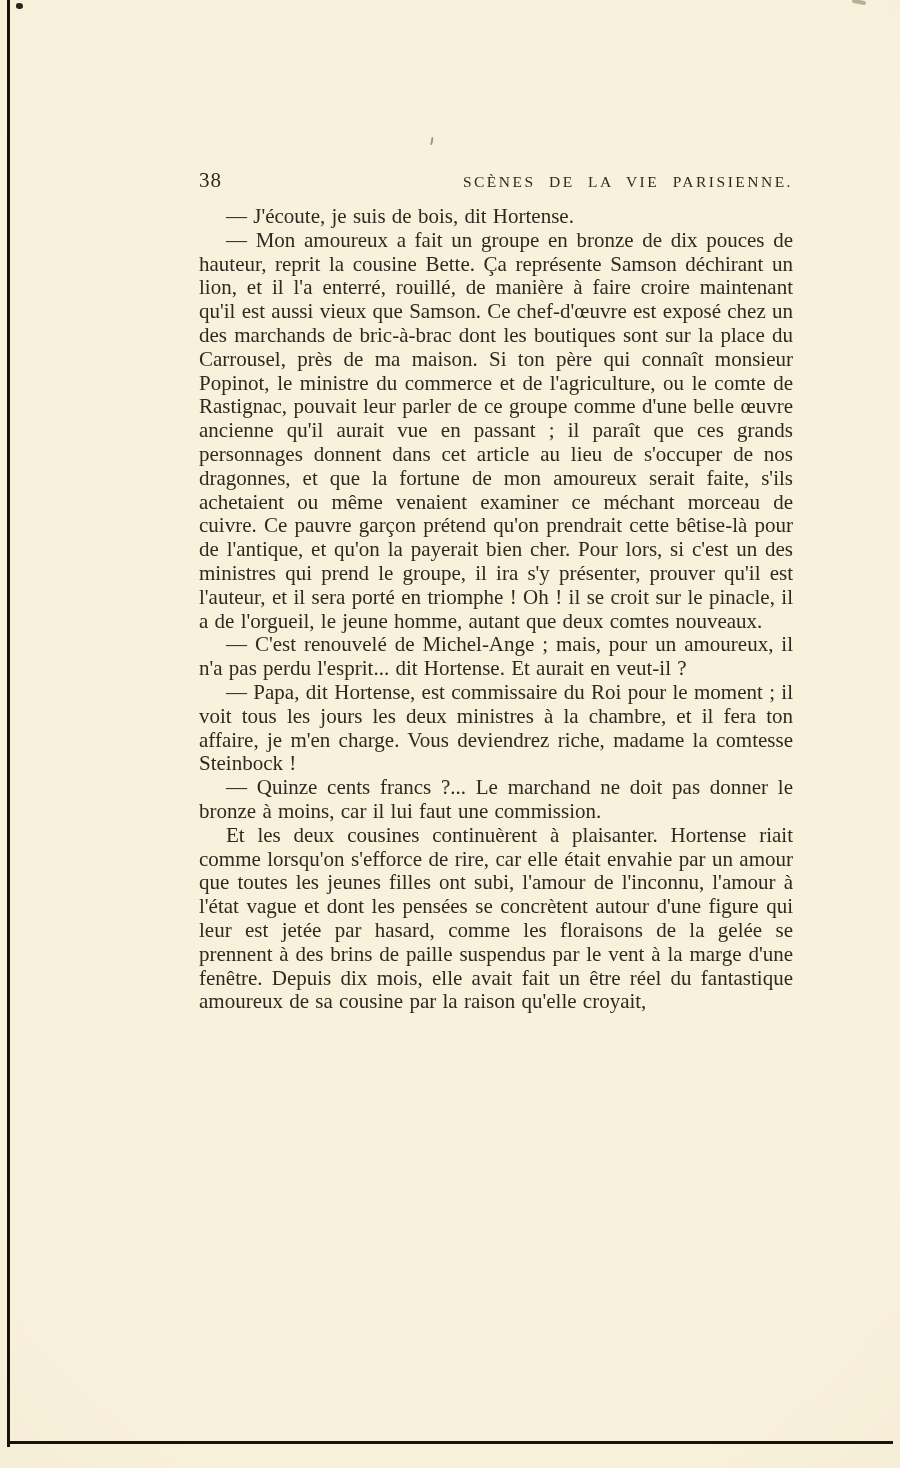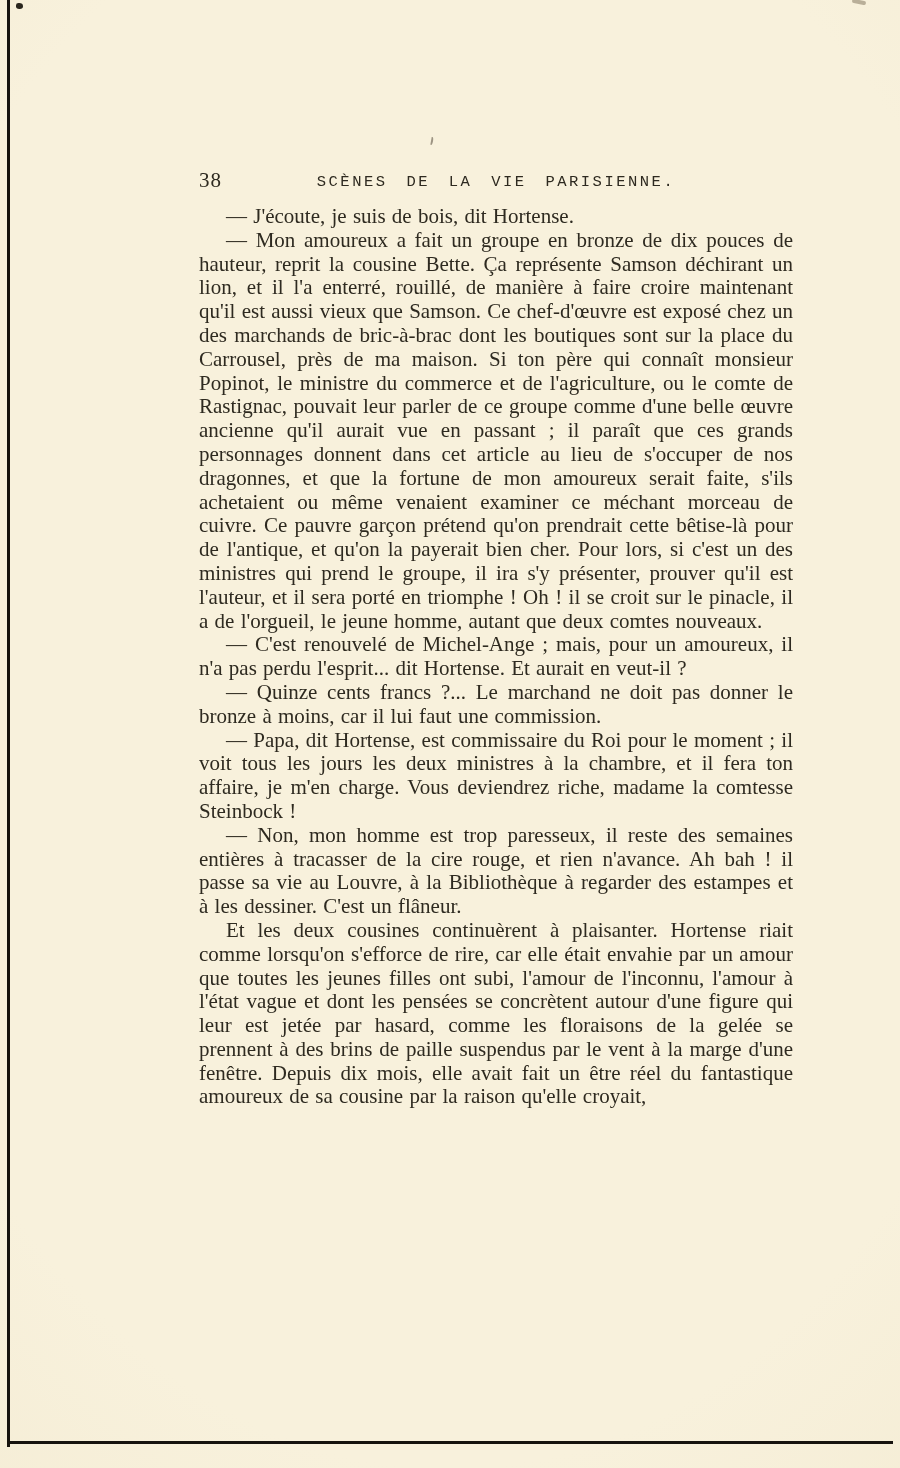--- a/index.html
+++ b/index.html
@@ -60,26 +60,25 @@
     height: 30px;
     margin-bottom: 8px;
   }
   .page-number {
     position: absolute; left: 0; top: 1px;
     font-size: 21px;
     letter-spacing: 1px;
   }
   .running-title {
     position: absolute; left: 0; right: 0; top: 6px;
-    text-align: center;
+    text-align: right;
     font-size: 15.5px;
     letter-spacing: 2.5px;
     word-spacing: 7px;
     white-space: nowrap;
-    font-family: Liberation Mono, monospace;
   }
   .body-text p {
     margin: 0;
     font-size: 21px;
     line-height: 23.8px;
     text-align: justify;
     text-indent: 27px;
     word-spacing: 1px;
   }
 </style>
@@ -95,18 +94,17 @@
 
 <div class="content">
   <div class="header">
     <span class="page-number">38</span>
     <span class="running-title">SCÈNES DE LA VIE PARISIENNE.</span>
   </div>
   <div class="body-text">
       <p class="para">— J'écoute, je suis de bois, dit Hortense.</p>
       <p class="para">— Mon amoureux a fait un groupe en bronze de dix pouces de hauteur, reprit la cousine Bette. Ça représente Samson déchirant un lion, et il l'a enterré, rouillé, de manière à faire croire maintenant qu'il est aussi vieux que Samson. Ce chef-d'œuvre est exposé chez un des marchands de bric-à-brac dont les boutiques sont sur la place du Carrousel, près de ma maison. Si ton père qui connaît monsieur Popinot, le ministre du commerce et de l'agriculture, ou le comte de Rastignac, pouvait leur parler de ce groupe comme d'une belle œuvre ancienne qu'il aurait vue en passant ; il paraît que ces grands personnages donnent dans cet article au lieu de s'occuper de nos dragonnes, et que la fortune de mon amoureux serait faite, s'ils achetaient ou même venaient examiner ce méchant morceau de cuivre. Ce pauvre garçon prétend qu'on prendrait cette bêtise-là pour de l'antique, et qu'on la payerait bien cher. Pour lors, si c'est un des ministres qui prend le groupe, il ira s'y présenter, prouver qu'il est l'auteur, et il sera porté en triomphe ! Oh ! il se croit sur le pinacle, il a de l'orgueil, le jeune homme, autant que deux comtes nouveaux.</p>
       <p class="para">— C'est renouvelé de Michel-Ange ; mais, pour un amoureux, il n'a pas perdu l'esprit... dit Hortense. Et aurait en veut-il ?</p>
+      <p class="para">— Papa, dit Hortense, est commissaire du Roi pour le moment ; il voit tous les jours les deux ministres à la chambre, et il fera ton affaire, je m'en charge. Vous deviendrez riche, madame la comtesse Steinbock !</p>
       <p class="para">— Quinze cents francs ?... Le marchand ne doit pas donner le bronze à moins, car il lui faut une commission.</p>
-      <p class="para">— Papa, dit Hortense, est commissaire du Roi pour le moment ; il voit tous les jours les deux ministres à la chambre, et il fera ton affaire, je m'en charge. Vous deviendrez riche, madame la comtesse Steinbock !</p>
-      <p class="para">— Non, mon homme est trop paresseux, il reste des semaines entières à tracasser de la cire rouge, et rien n'avance. Ah bah ! il passe sa vie au Louvre, à la Bibliothèque à regarder des estampes et à les dessiner. C'est un flâneur.</p>
       <p class="para">Et les deux cousines continuèrent à plaisanter. Hortense riait comme lorsqu'on s'efforce de rire, car elle était envahie par un amour que toutes les jeunes filles ont subi, l'amour de l'inconnu, l'amour à l'état vague et dont les pensées se concrètent autour d'une figure qui leur est jetée par hasard, comme les floraisons de la gelée se prennent à des brins de paille suspendus par le vent à la marge d'une fenêtre. Depuis dix mois, elle avait fait un être réel du fantastique amoureux de sa cousine par la raison qu'elle croyait,</p>
     </div>
 </div>
 
 </body></html>

